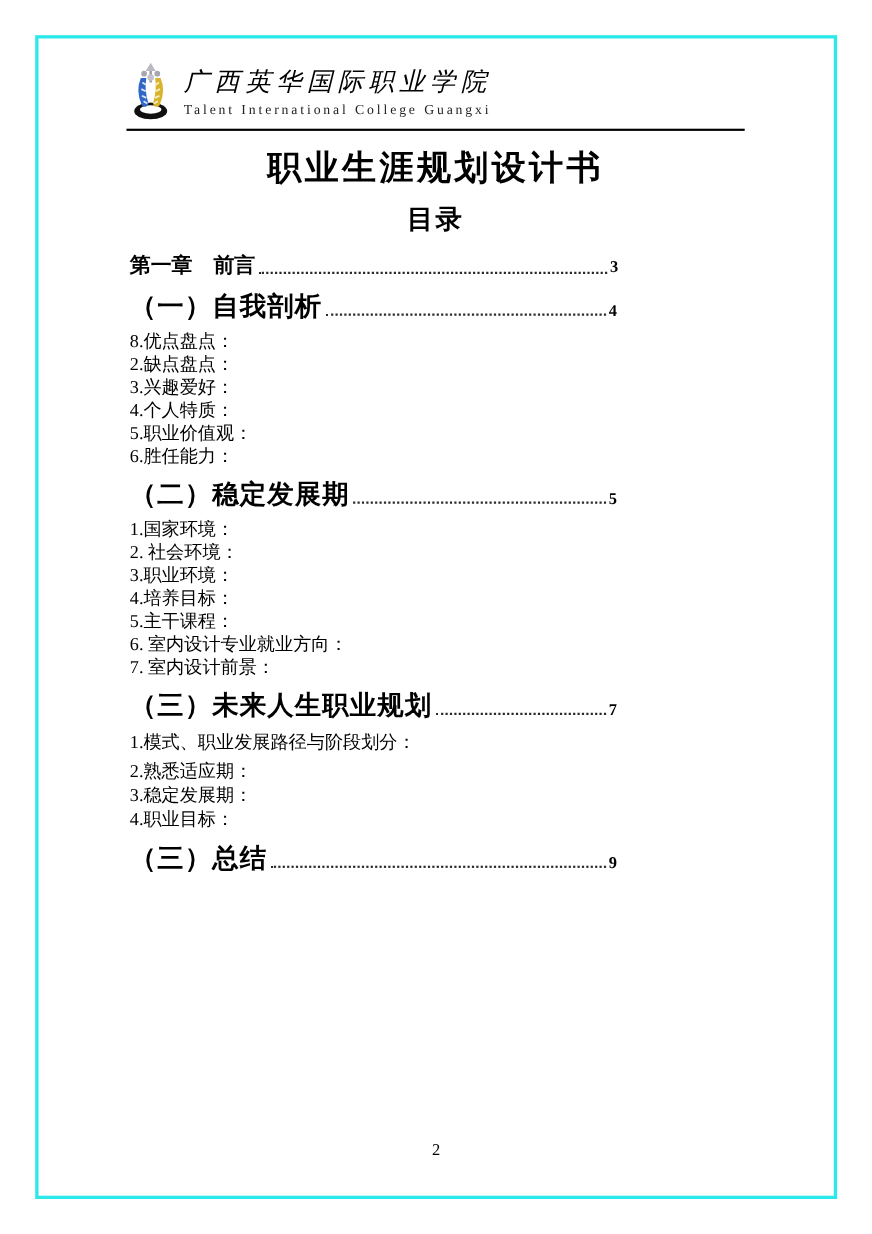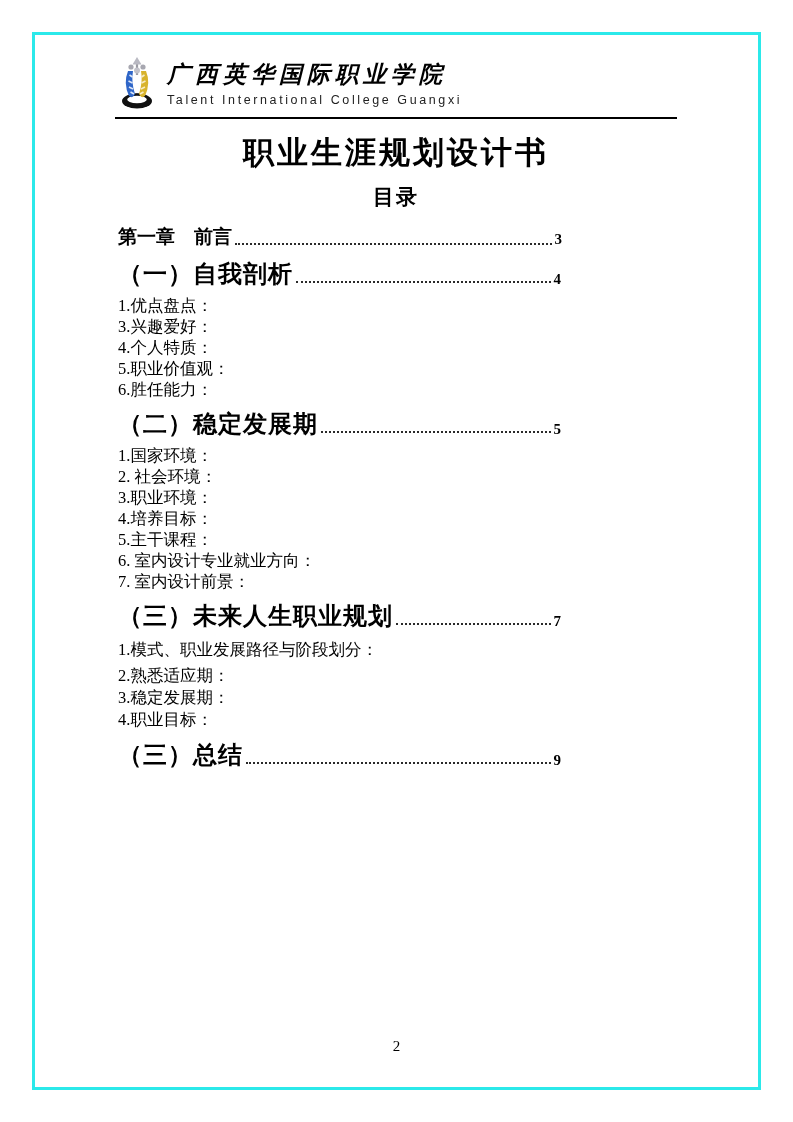--- a/index.html
+++ b/index.html
@@ -23,48 +23,48 @@
     left:115px; top:56px;
     width:562px;
   }
   
   .logo-row { display:flex; align-items:flex-start; gap:10px; padding-left:2px; }
   .emblem { width:40px; height:54px; flex:0 0 auto; }
   .names { padding-top:3px; }
   .zh-name {
     font-family:"DejaVu Serif", serif;
     font-style:italic;
-    font-weight:700;
+    font-weight:400;
     font-size:23px;
     letter-spacing:5px;
     white-space:nowrap;
   }
   .en-name {
-    font-family:Liberation Sans, sans-serif;
+    font-family:Liberation Serif, serif;
     font-size:12.5px;
     letter-spacing:2.6px;
     margin-top:3px;
     color:#222;
     white-space:nowrap;
   }
   .header-rule { border-top:2px solid #000; margin-top:7px; width:562px; }
   
   .doc-title {
     text-align:center;
     font-family:Liberation Serif, serif;
     font-weight:700;
     font-size:31px;
     letter-spacing:3px;
     margin-top:13px;
   }
   .toc-heading {
     text-align:center;
     font-family:"DejaVu Sans", "Liberation Sans", sans-serif;
     font-weight:700;
-    font-size:21px;
+    font-size:24px;
     letter-spacing:2px;
     margin-top:9px;
   }
   
   .toc { width:447px; margin-top:13px; padding-left:3px; }
   .toc-chapter {
     display:flex; align-items:flex-end;
     font-family:"DejaVu Sans", "Liberation Sans", sans-serif;
     font-weight:700;
     font-size:19px;
@@ -149,21 +149,22 @@
           <span>第一章　前言</span>
           <span class="leader"></span>
           <span class="toc-pagenum">3</span>
         </div>
         <div class="toc-section">
           <span>（一）自我剖析</span>
           <span class="leader"></span>
           <span class="toc-pagenum">4</span>
         </div>
         <div class="toc-items">
-          <div class="toc-item">1.优点盘点：</div>
+          <div class="toc-item">8.优点盘点：</div>
+          <div class="toc-item">2.缺点盘点：</div>
           <div class="toc-item">3.兴趣爱好：</div>
           <div class="toc-item">4.个人特质：</div>
           <div class="toc-item">5.职业价值观：</div>
           <div class="toc-item">6.胜任能力：</div>
         </div>
         <div class="toc-section">
           <span>（二）稳定发展期</span>
           <span class="leader"></span>
           <span class="toc-pagenum">5</span>
         </div>

